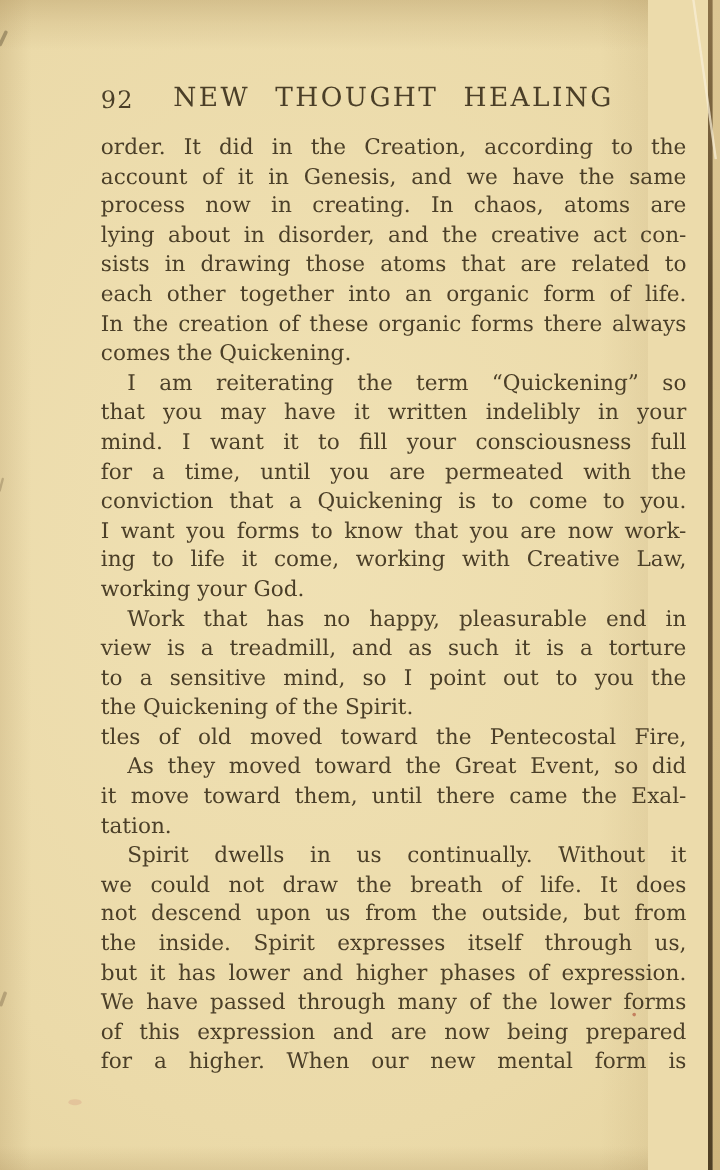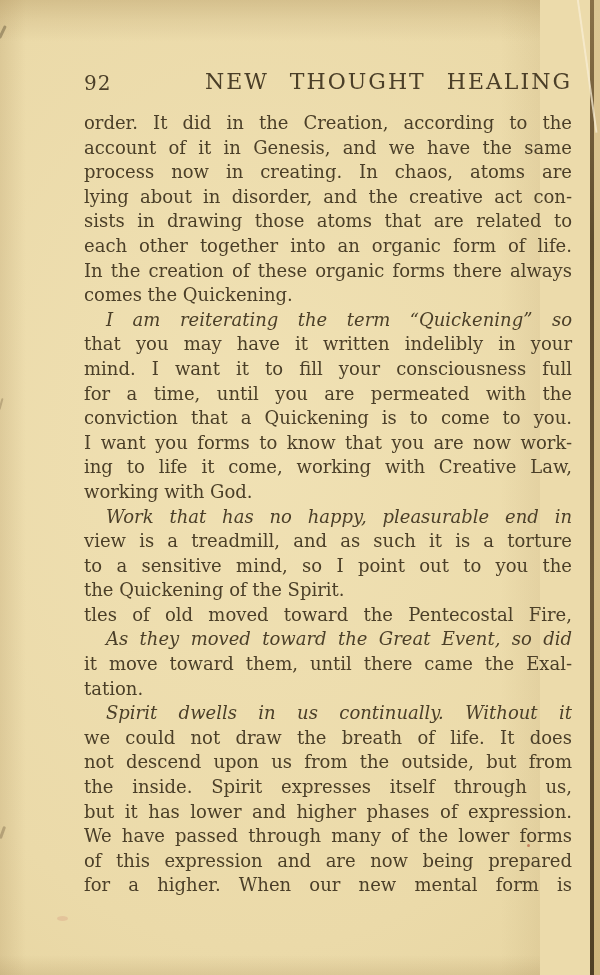--- a/index.html
+++ b/index.html
@@ -26,31 +26,31 @@
   .content{
     position:absolute;left:84px;top:68px;width:488px;
     color:var(--ink);
   }
   .header{position:relative;height:30px;}
   .page-num{
     position:absolute;left:0;top:3px;
     font-size:20px;letter-spacing:1px;
   }
   .title{
-    text-align:right;font-size:22px;
+    text-align:center;font-size:22px;
     letter-spacing:2px;word-spacing:12px;
     padding-top:1px;
   }
   .text-block{margin-top:13px;}
   .line{
     font-size:18px;height:24.6px;line-height:24.6px;
     text-align:justify;text-align-last:justify;
     white-space:normal;
   }
-  .line.indent{text-indent:22px;font-style:italic;}
+  .line.indent{text-indent:22px;}
   .line.par-end{text-align-last:left;}
   
   .right-edge-line{
     position:absolute;left:590px;top:0;width:4px;height:975px;
     background:linear-gradient(180deg,#8a7148 0%,#5d4a2c 25%,#6a5636 60%,#4f3f24 100%);
   }
   .right-edge-outer{
     position:absolute;left:594px;top:0;width:6px;height:975px;
     background:linear-gradient(180deg,#dcc693,#cfb67e);
   }
@@ -85,21 +85,21 @@
         <div class="line">each other together into an organic form of life.</div>
         <div class="line">In the creation of these organic forms there always</div>
         <div class="line par-end">comes the Quickening.</div>
         <div class="line indent">I am reiterating the term “Quickening” so</div>
         <div class="line">that you may have it written indelibly in your</div>
         <div class="line">mind. I want it to fill your consciousness full</div>
         <div class="line">for a time, until you are permeated with the</div>
         <div class="line">conviction that a Quickening is to come to you.</div>
         <div class="line">I want you forms to know that you are now work-</div>
         <div class="line">ing to life it come, working with Creative Law,</div>
-        <div class="line par-end">working with God.</div>
+        <div class="line par-end">working your God.</div>
         <div class="line indent">Work that has no happy, pleasurable end in</div>
         <div class="line">view is a treadmill, and as such it is a torture</div>
         <div class="line">to a sensitive mind, so I point out to you the</div>
         <div class="line par-end">the Quickening of the Spirit.</div>
         <div class="line">tles of old moved toward the Pentecostal Fire,</div>
         <div class="line indent">As they moved toward the Great Event, so did</div>
         <div class="line">it move toward them, until there came the Exal-</div>
         <div class="line par-end">tation.</div>
         <div class="line indent">Spirit dwells in us continually. Without it</div>
         <div class="line">we could not draw the breath of life. It does</div>

